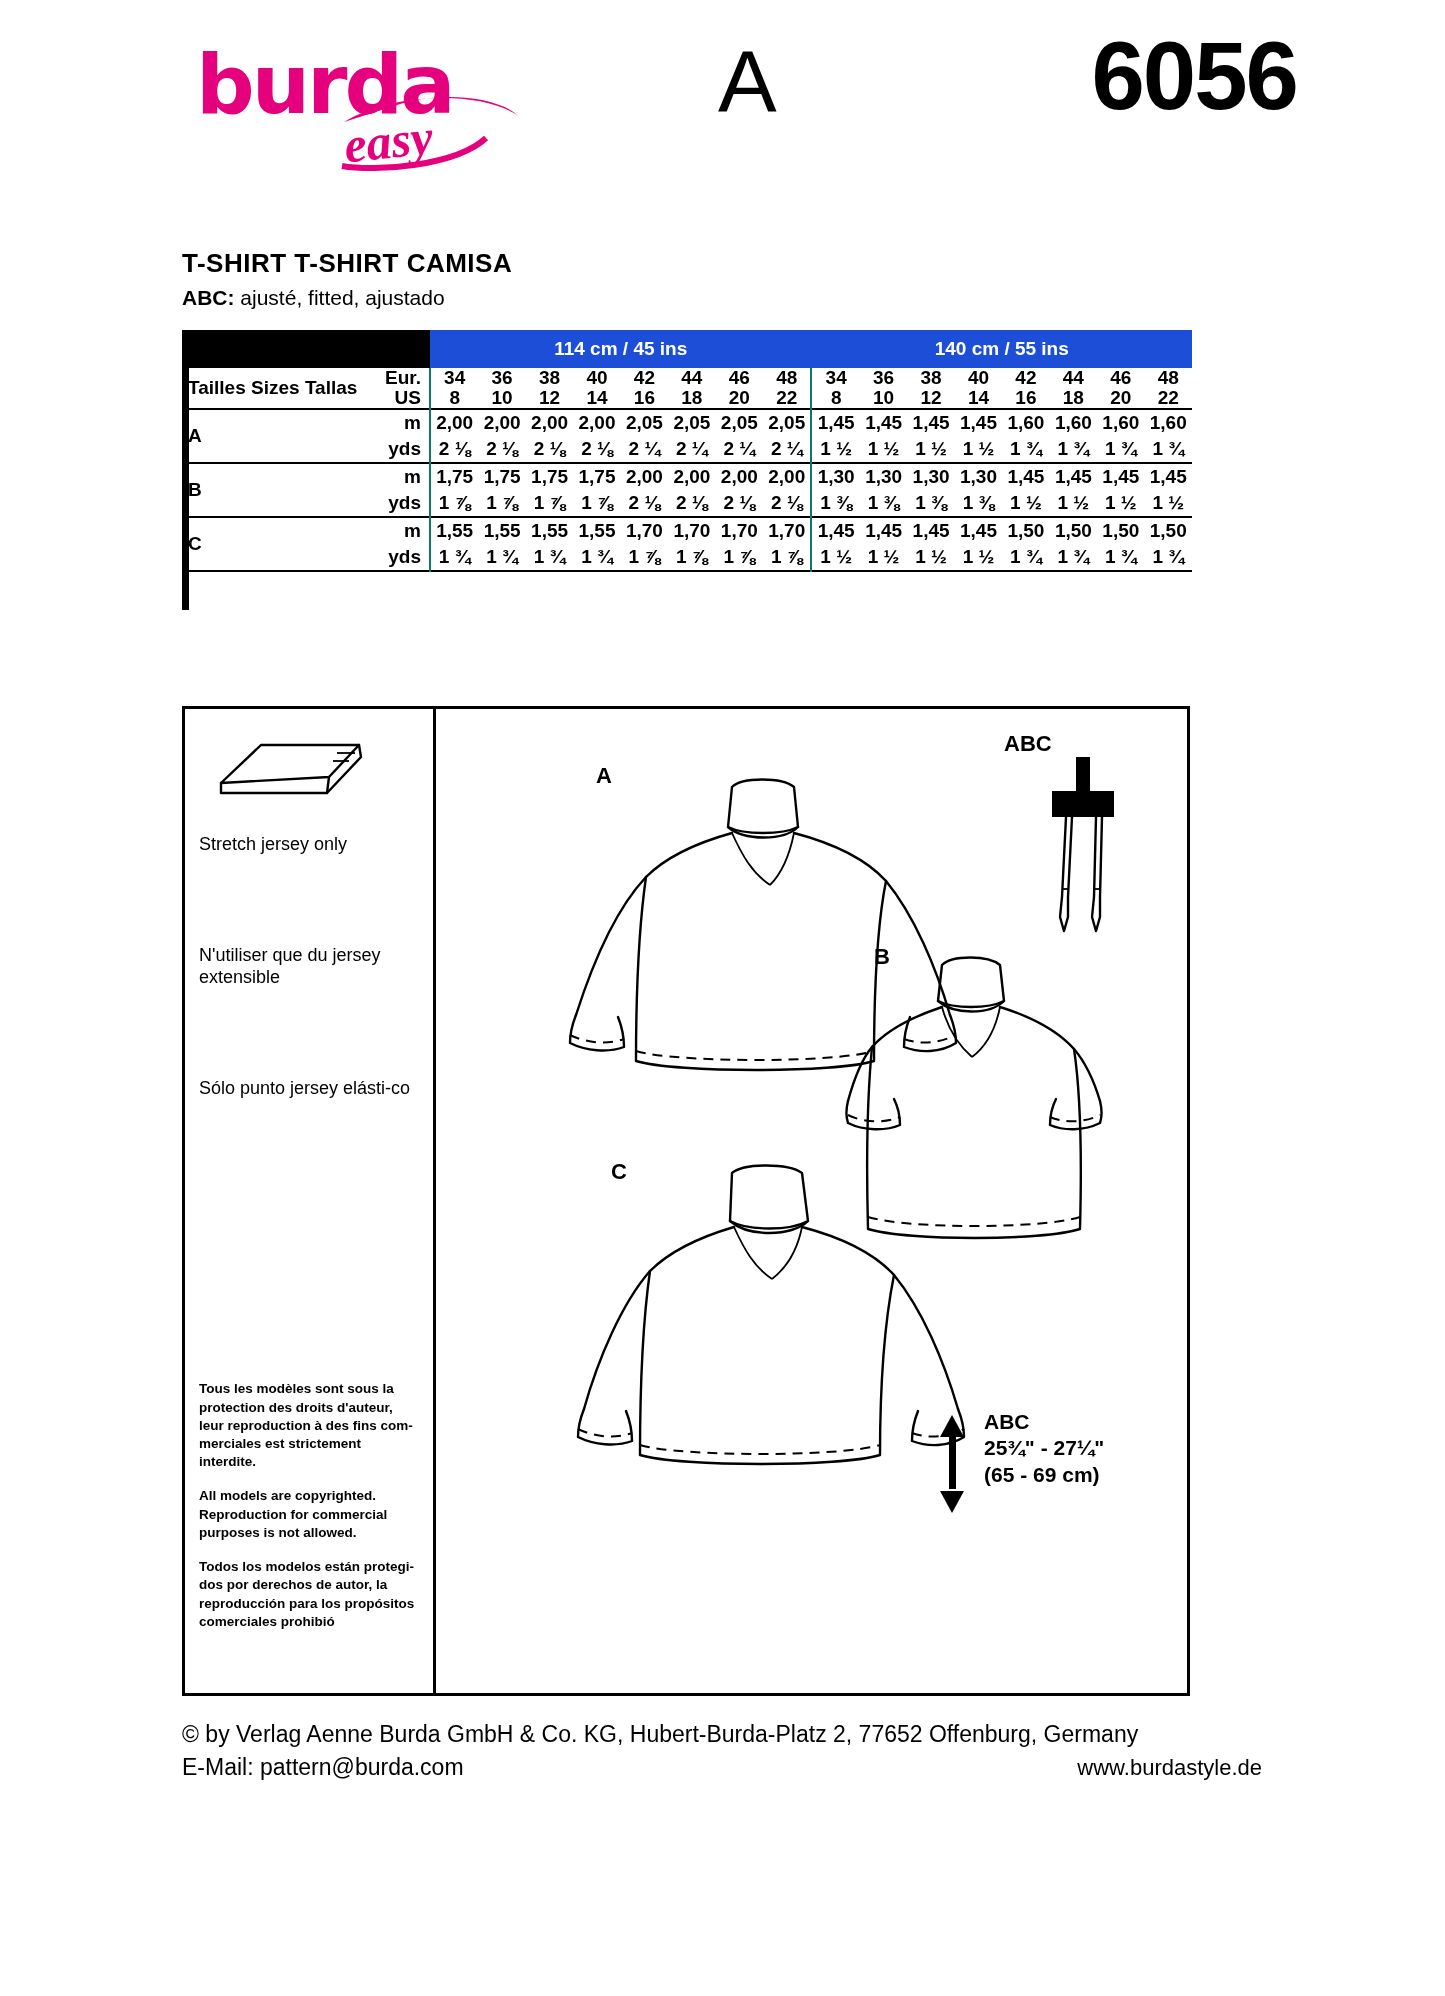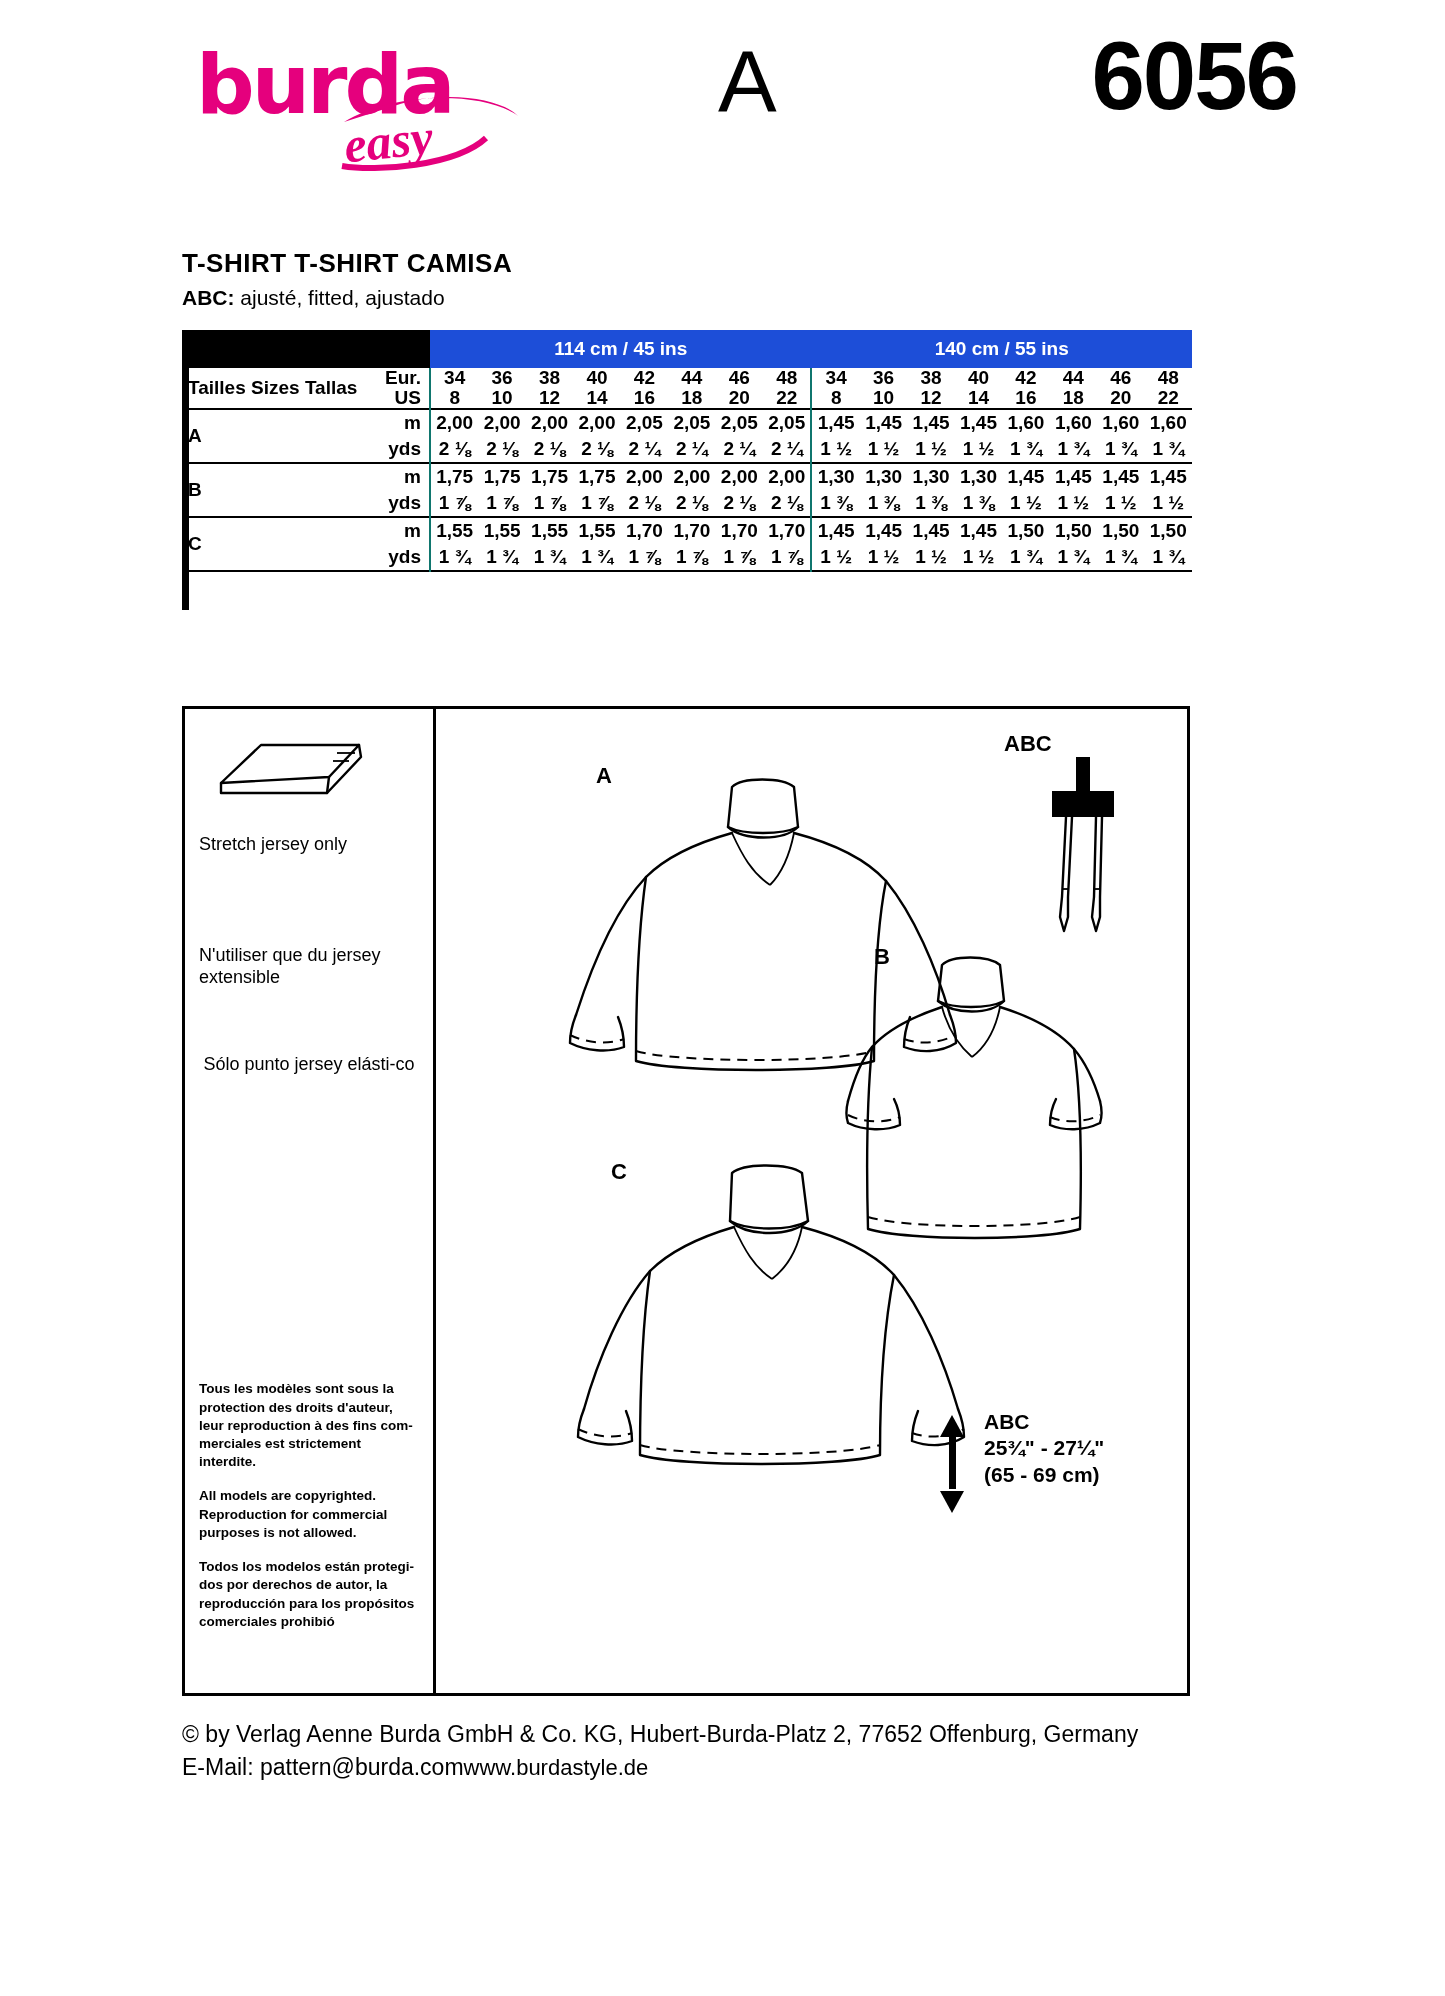--- a/index.html
+++ b/index.html
@@ -185,21 +185,21 @@
     margin: 4px auto 10px auto;
     display: block;
   }
   .fab-text {
     font-size: 18px;
     margin-top: 14px;
     line-height: 1.25;
   }
   .fab-text.t1 { margin-top: 22px; }
   .fab-text.t2 { margin-top: 88px; }
-  .fab-text.t3 { margin-top: 64px; text-align: center; }
+  .fab-text.t3 { margin-top: 88px; }
   .copy-block {
     position: absolute;
     left: 14px;
     bottom: 46px;
     width: 220px;
     font-size: 13.5px;
     font-weight: bold;
     line-height: 1.35;
   }
   .copy-block p { margin: 0 0 16px 0; }
@@ -236,20 +236,21 @@
   .footer {
     position: absolute;
     left: 182px;
     top: 1718px;
     width: 1080px;
     font-size: 23px;
     line-height: 1.45;
   }
   .footer .row2 {
     display: flex;
+    justify-content: space-between;
     align-items: baseline;
     width: 1080px;
   }
   .footer .web { font-size: 22px; }
 </style>
 </head>
 <body>
 
 <div class="header">
   <div class="logo">

